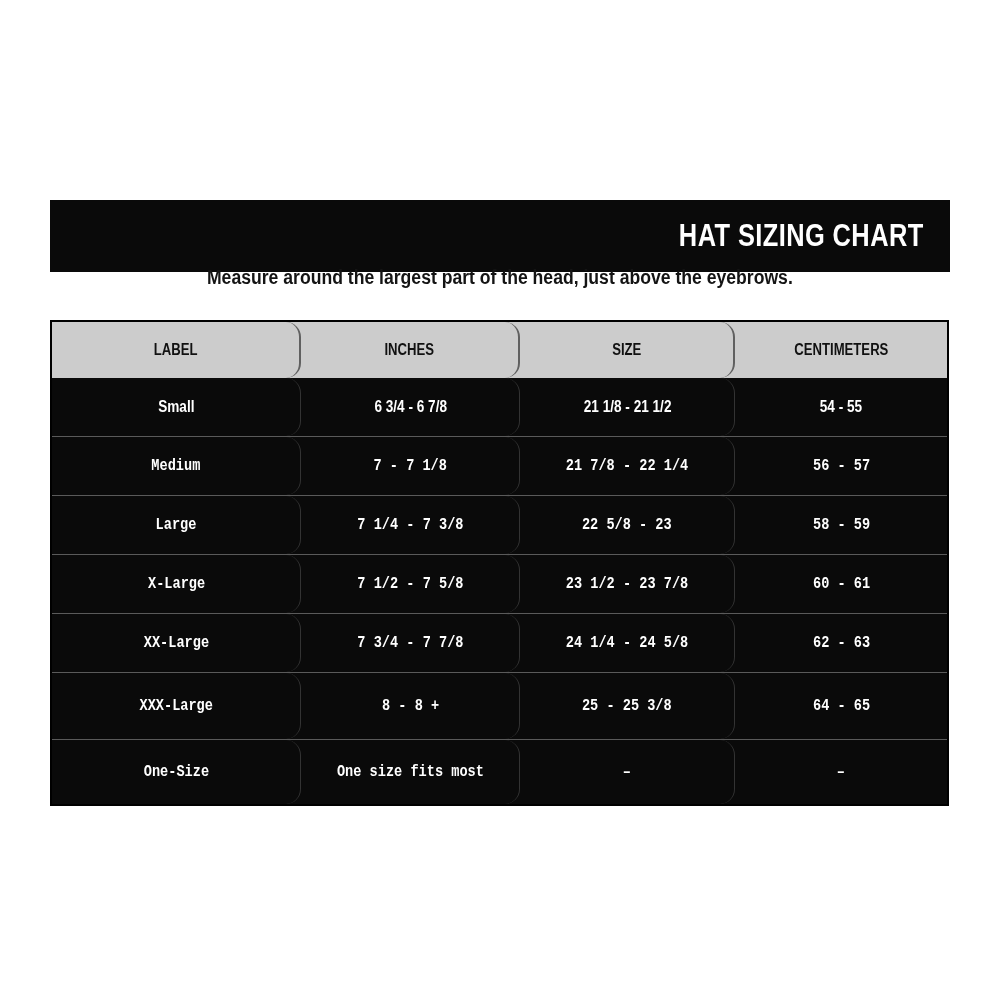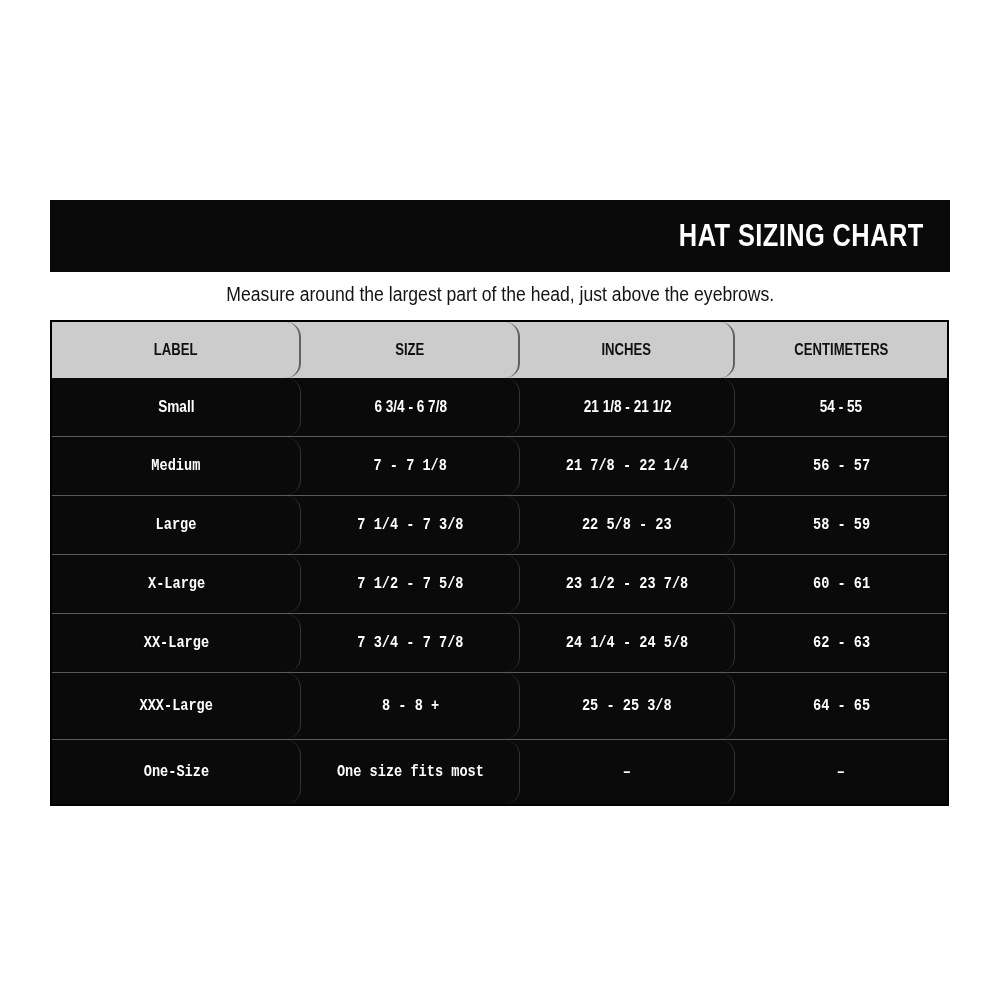--- a/index.html
+++ b/index.html
@@ -34,26 +34,26 @@
   .banner-title {
     color:var(--banner-text, #ffffff);
     font-size:31px;
     font-weight:700;
     letter-spacing:0.5px;
   }
 
   
   .subtitle {
     position:absolute;
-    left:50px; top:283px;
+    left:50px; top:266px;
     width:900px;
     text-align:center;
     color:#141414;
     font-size:20px;
-    font-weight:400;
+    font-weight:700;
   }
   .subtitle .cond { transform:scaleX(0.88); }
 
   
   .size-table {
     position:absolute;
     left:50px; top:320px;
     width:899px;
     box-sizing:border-box;
     border:2px solid var(--table-border, #000000);
@@ -100,24 +100,24 @@
     <span class="cond">Measure around the largest part of the head, just above the eyebrows.</span>
   </div>
 
   <div class="size-table">
 
     <div class="trow head">
       <div class="tcell">
           <span class="cond">LABEL</span>
         </div>
       <div class="tcell">
+          <span class="cond">INCHES</span>
+        </div>
+      <div class="tcell">
           <span class="cond">SIZE</span>
-        </div>
-      <div class="tcell">
-          <span class="cond">INCHES</span>
         </div>
       <div class="tcell">
           <span class="cond">CENTIMETERS</span>
         </div>
     </div>
 
     <div class="trow body">
       <div class="tcell">
           <span class="cond">Small</span>
         </div>

